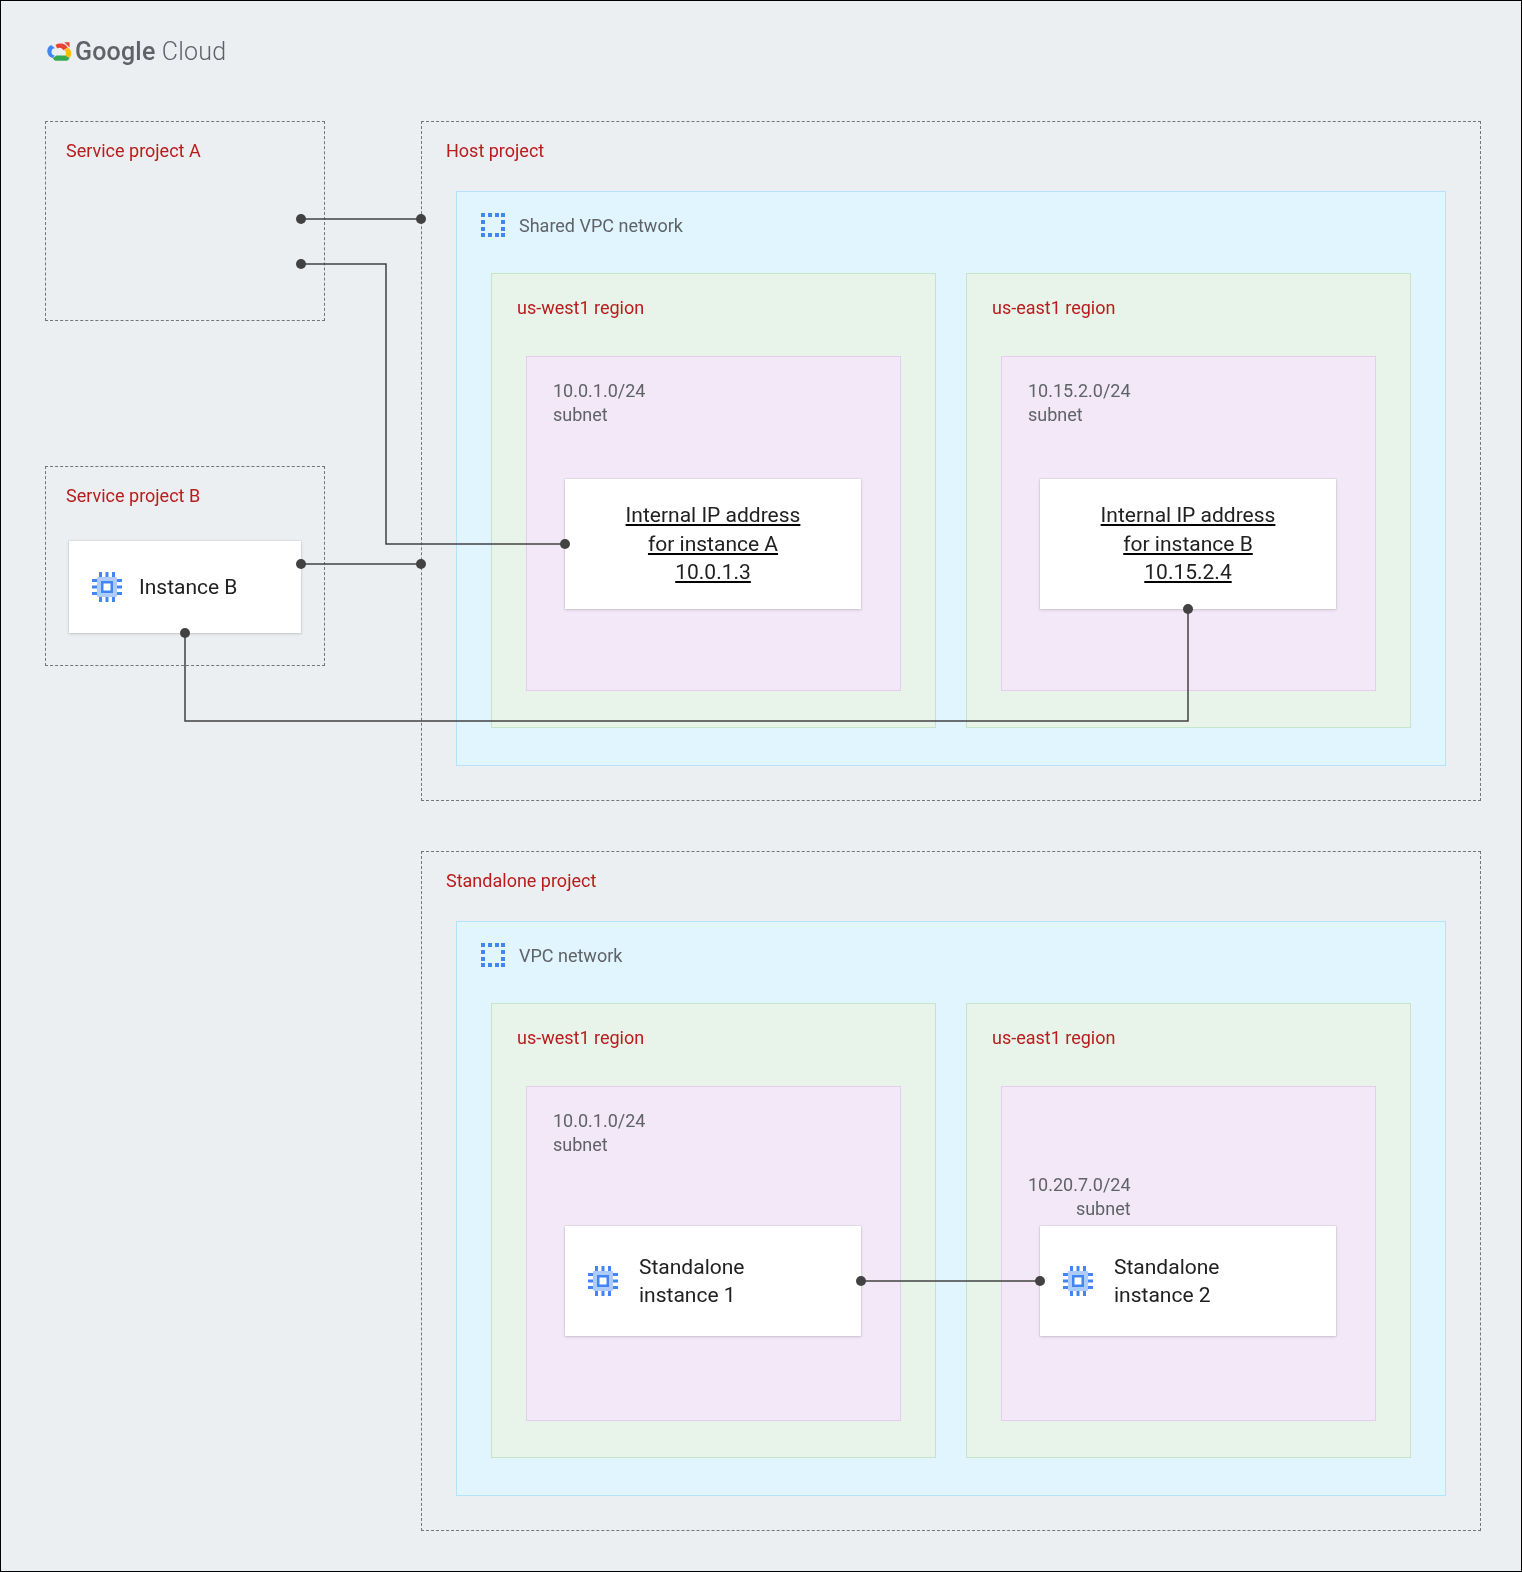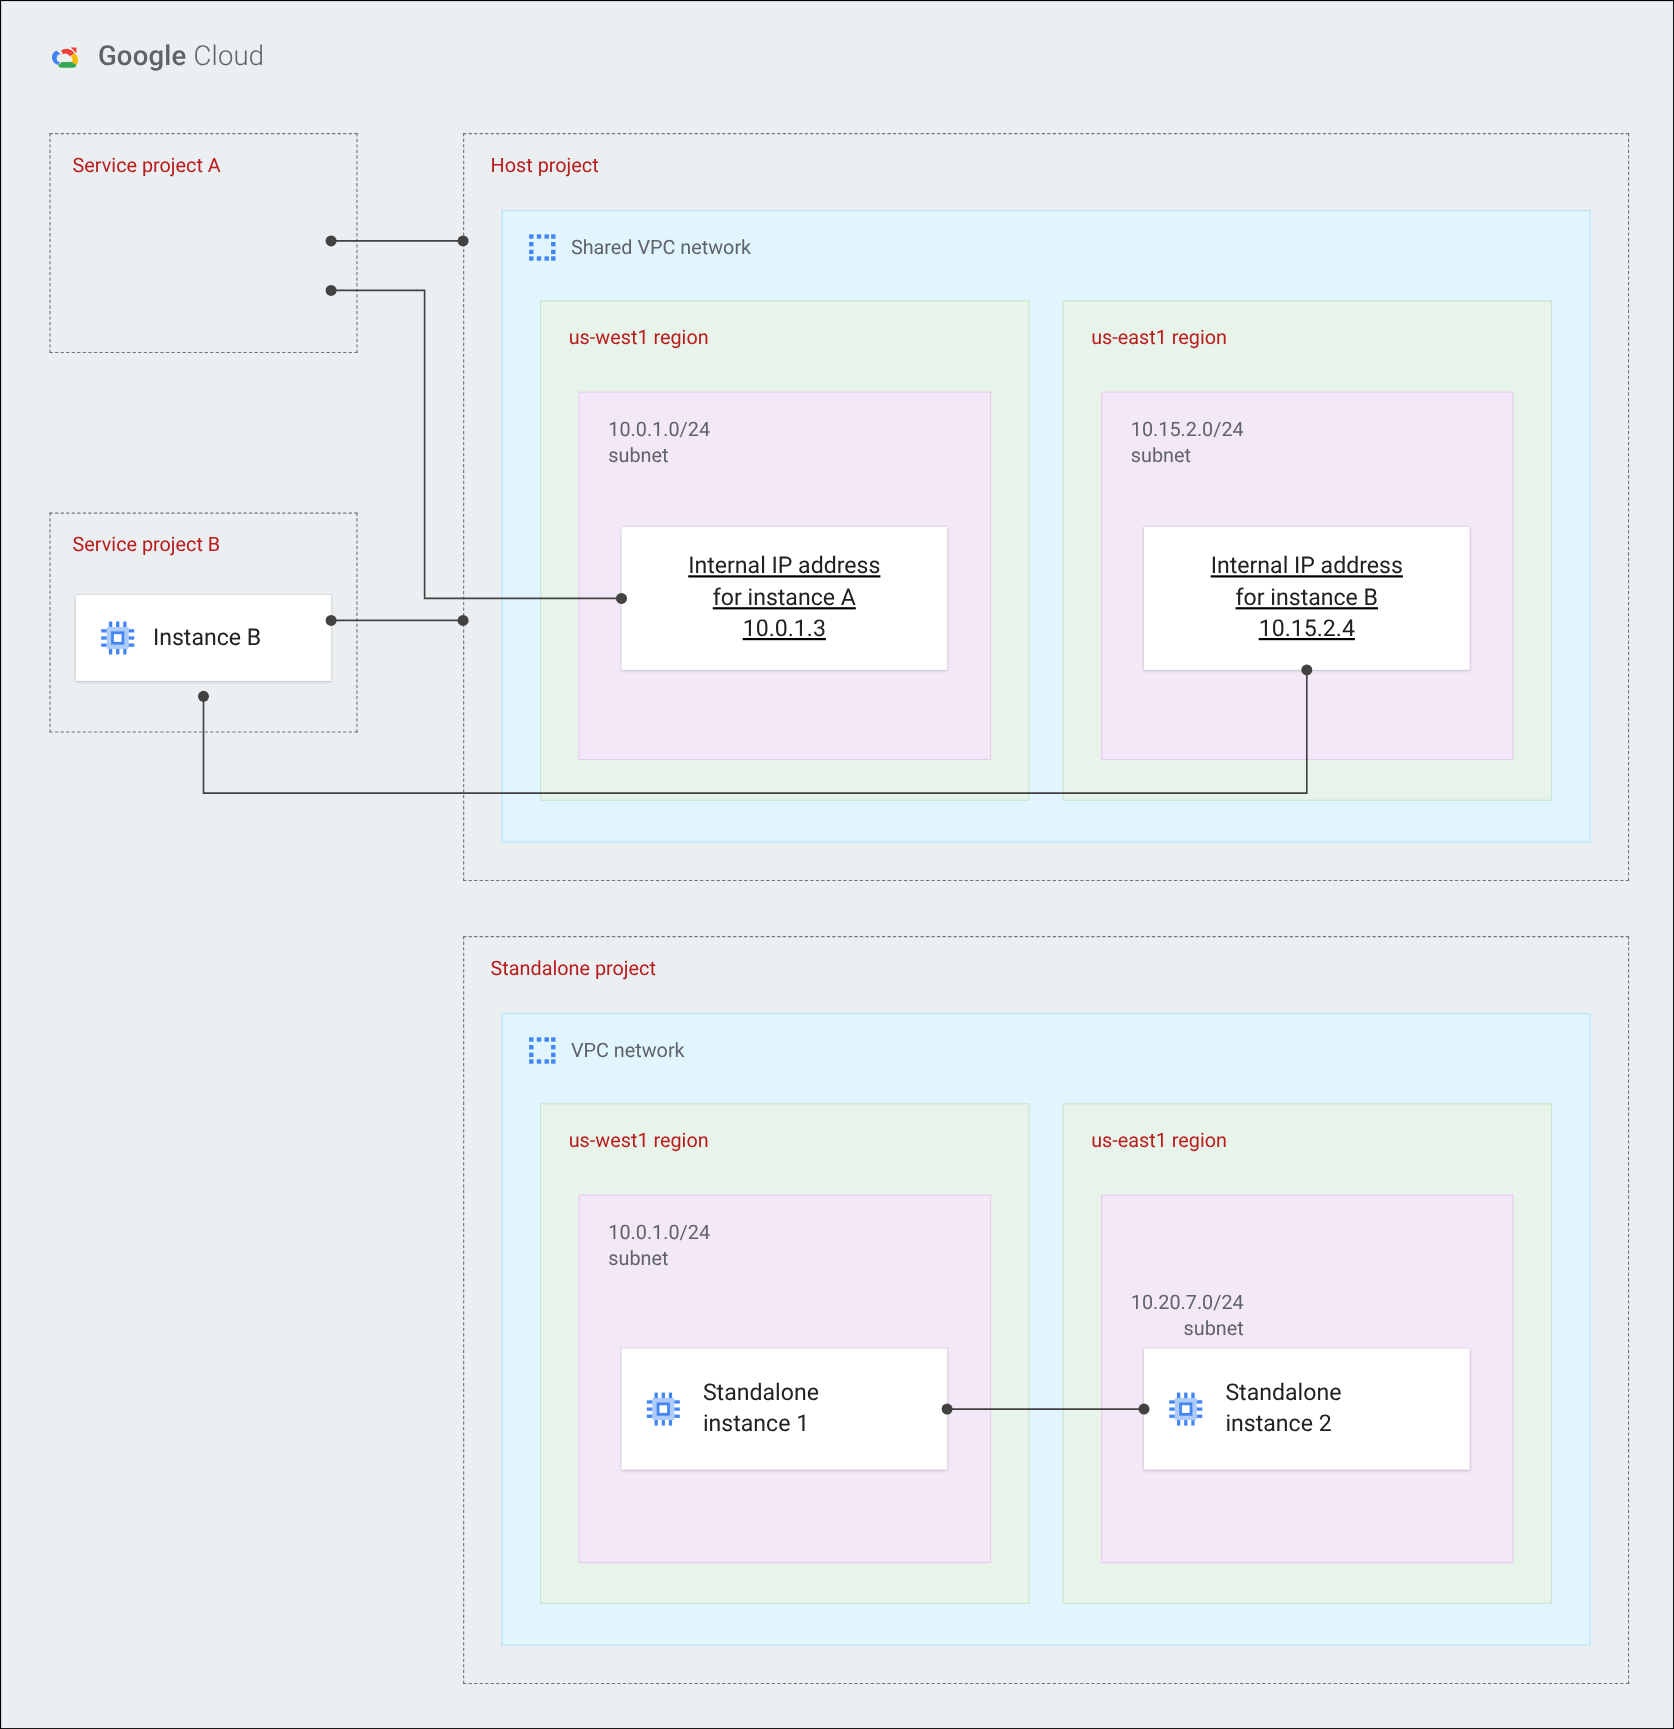--- a/index.html
+++ b/index.html
@@ -13,22 +13,22 @@
   }
   .canvas {
     position: absolute;
     inset: 0;
   }
   .logo-wrap {
     position: absolute;
     top: 36px;
     left: 44px;
     display: flex;
-    align-items: flex-end;
-    gap: 16px;
+    align-items: flex-start;
+    gap: 2px;
   }
   .logo-text {
     font-size: 25px;
     color: #5f6368;
     letter-spacing: 0.2px;
   }
   .logo-text .bold { font-weight: 500; color:#5f6368;}
   .logo-text .light { font-weight: 300; }
   .dashed-box {
     position: absolute;
@@ -169,21 +169,21 @@
     </div>
   </div>
 
   <div class="dashed-box" style="left:44px; top:120px; width:280px; height:200px;">
     <div class="label" style="top:18px; left:20px;">Service project A</div>
   </div>
 
   <div class="dashed-box" style="left:44px; top:465px; width:280px; height:200px;">
     <div class="label" style="top:18px; left:20px;">Service project B</div>
   </div>
-  <div class="card" style="left:68px; top:540px; width:232px; height:78px;">
+  <div class="card" style="left:68px; top:540px; width:232px; height:92px;">
     <svg class="cpu-icon" viewBox="0 0 36 36">
         <use href="#cpu-icon-sym"></use>
       </svg>
     <div class="card-text">Instance B</div>
   </div>
 
   <div class="dashed-box" style="left:420px; top:120px; width:1060px; height:680px;">
     <div class="label" style="top:18px; left:24px;">Host project</div>
   </div>
 

